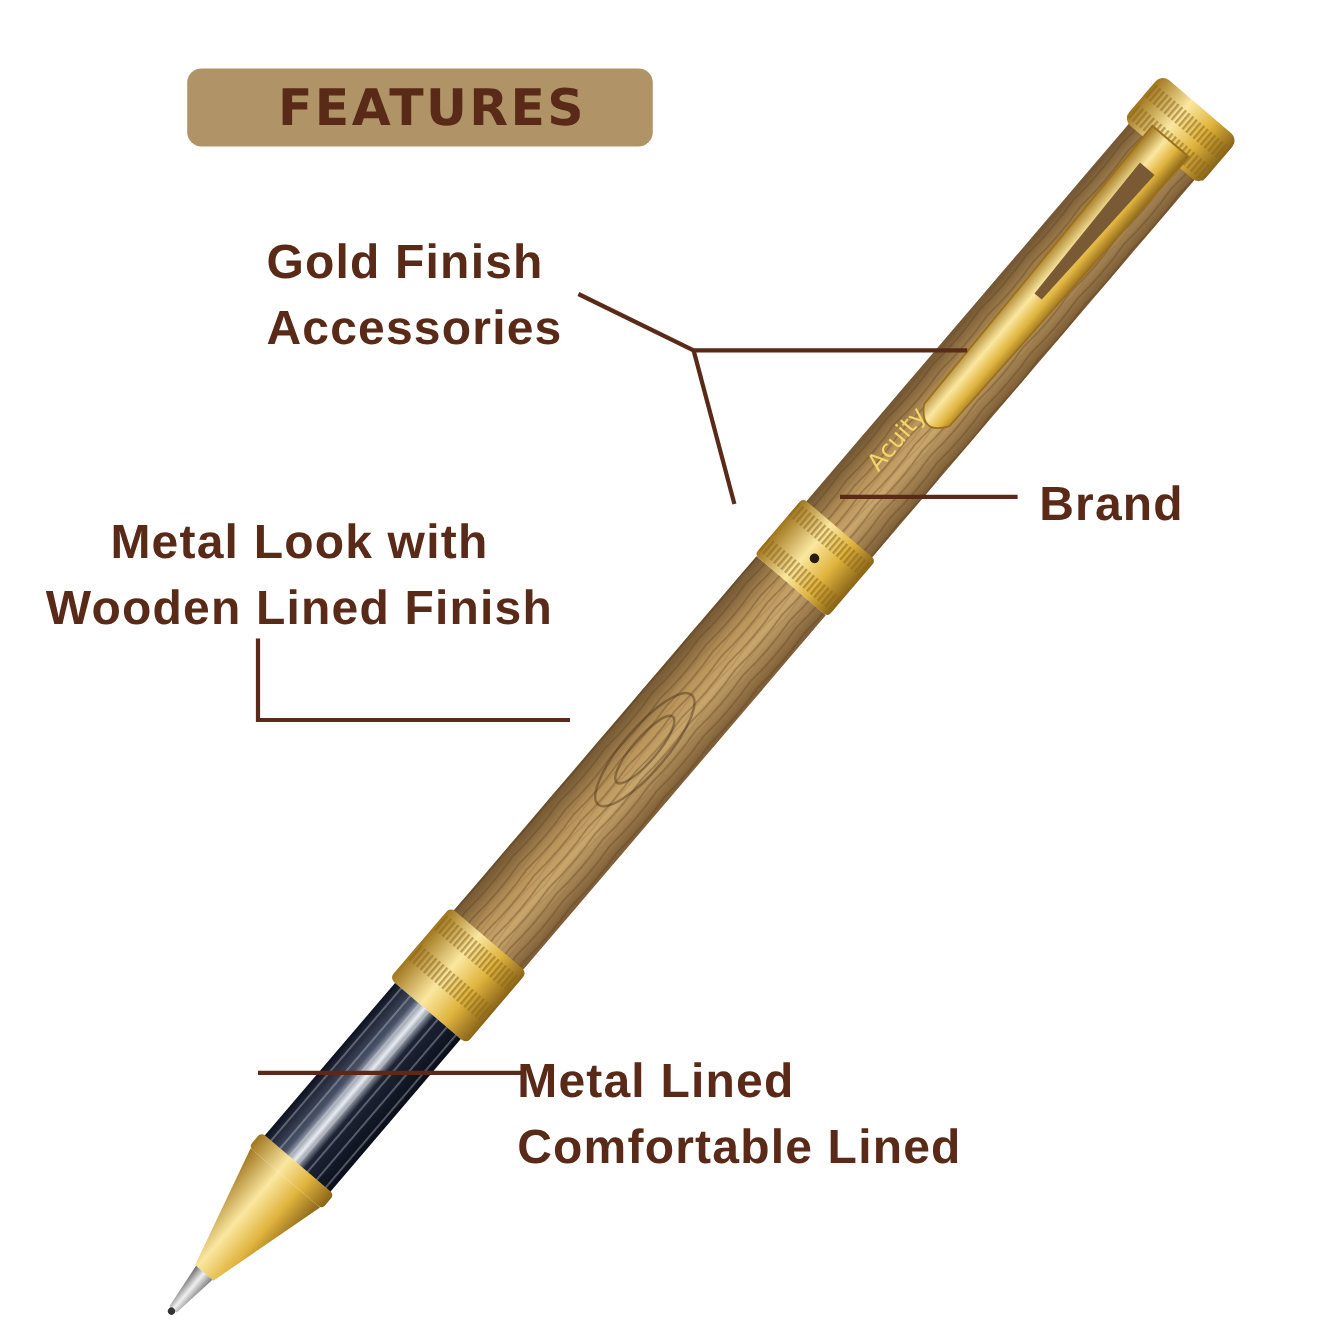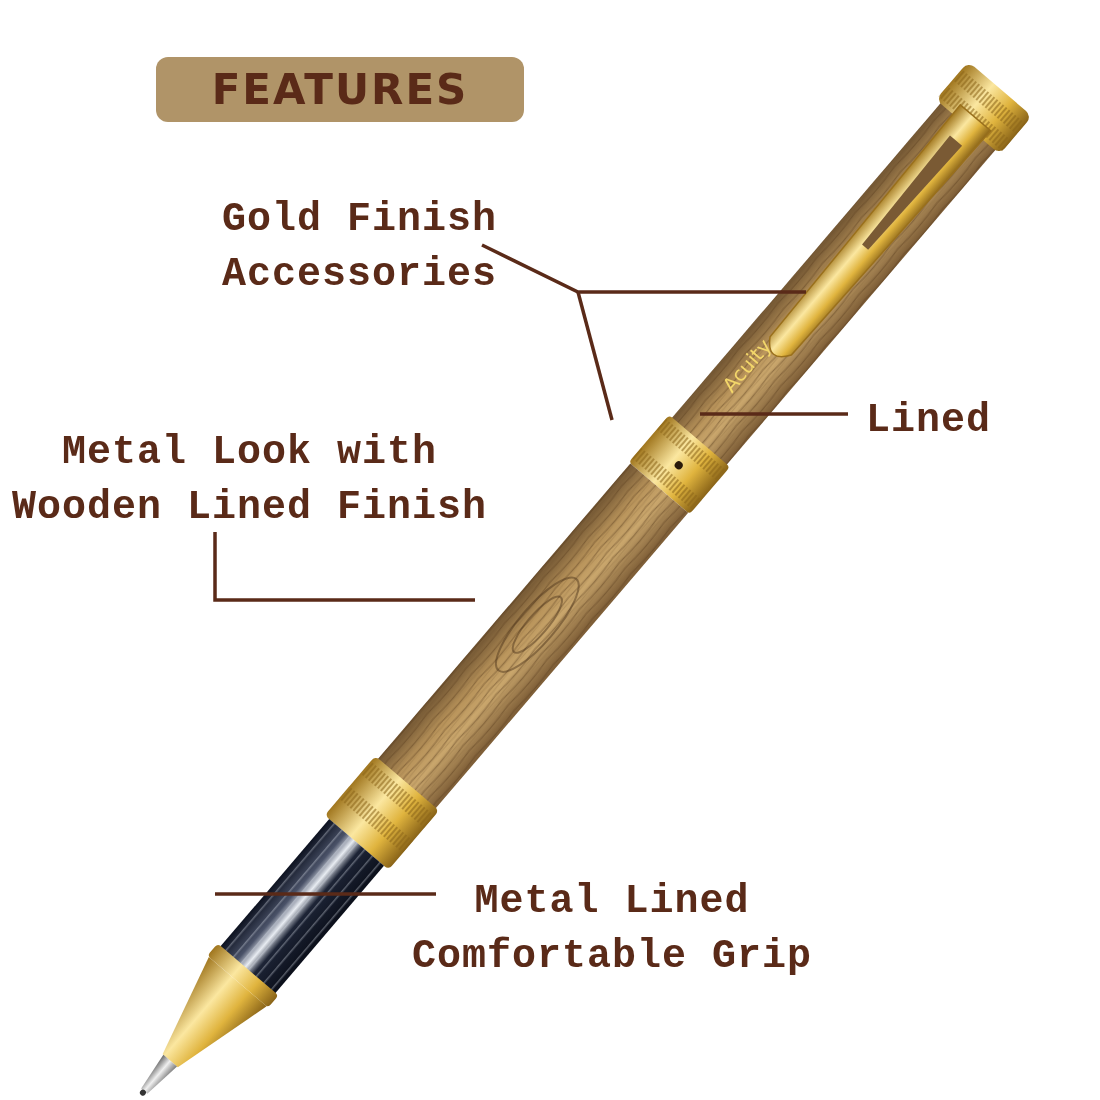--- a/index.html
+++ b/index.html
@@ -1,20 +1,20 @@
 <!DOCTYPE html>
 <html><head>
 <meta charset="utf-8">
 <style>
   html,body{margin:0;padding:0;background:#ffffff;}
   body{width:1100px;height:1100px;position:relative;overflow:hidden;font-family:"DejaVu Sans",sans-serif;}
   .stage{position:absolute;left:0;top:0;width:1100px;height:1100px;}
-  .badge{position:absolute;left:156px;top:57px;width:368px;height:65px;background:#b09468;border-radius:12px;display:flex;align-items:center;justify-content:center;}
+  .badge{position:absolute;left:156px;top:57px;width:368px;height:65px;background:#b09468;border-radius:12px;display:flex;align-items:center;justify-content:center;padding-left:20px;}
   .badge span{color:#5a2a18;font-size:42px;font-weight:bold;letter-spacing:2px;font-family:"DejaVu Sans",sans-serif;}
-  .label{position:absolute;color:#5a2a18;font-weight:bold;font-size:40px;line-height:55px;white-space:nowrap;font-family:Liberation Mono, monospace;letter-spacing:1px;}
+  .label{position:absolute;color:#5a2a18;font-weight:bold;font-size:40px;line-height:55px;white-space:nowrap;font-family:Liberation Sans, sans-serif;letter-spacing:1px;}
   svg.art{position:absolute;left:0;top:0;}
 </style>
 </head>
 <body>
 
 <div class="stage">
 
   <svg class="art" width="1100" height="1100" viewBox="0 0 1100 1100">
     <defs>
       <linearGradient id="wood" x1="0" y1="0" x2="1" y2="0">
@@ -118,26 +118,26 @@
   <div class="badge">
     <span>FEATURES</span>
   </div>
 
   <div class="label" style="left:222px;top:192px;">
     <div>Gold Finish</div>
     <div>Accessories</div>
   </div>
 
   <div class="label" style="left:866px;top:393px;">
-    <div>Lined</div>
+    <div>Brand</div>
   </div>
 
   <div class="label" style="left:12px;top:425px;text-align:center;width:475px;">
     <div>Metal Look with</div>
     <div>Wooden Lined Finish</div>
   </div>
 
-  <div class="label" style="left:402px;top:874px;text-align:center;width:420px;">
+  <div class="label" style="left:431px;top:874px;width:420px;">
     <div>Metal Lined</div>
-    <div>Comfortable Grip</div>
+    <div>Comfortable Lined</div>
   </div>
 
 </div>
 
 </body></html>

